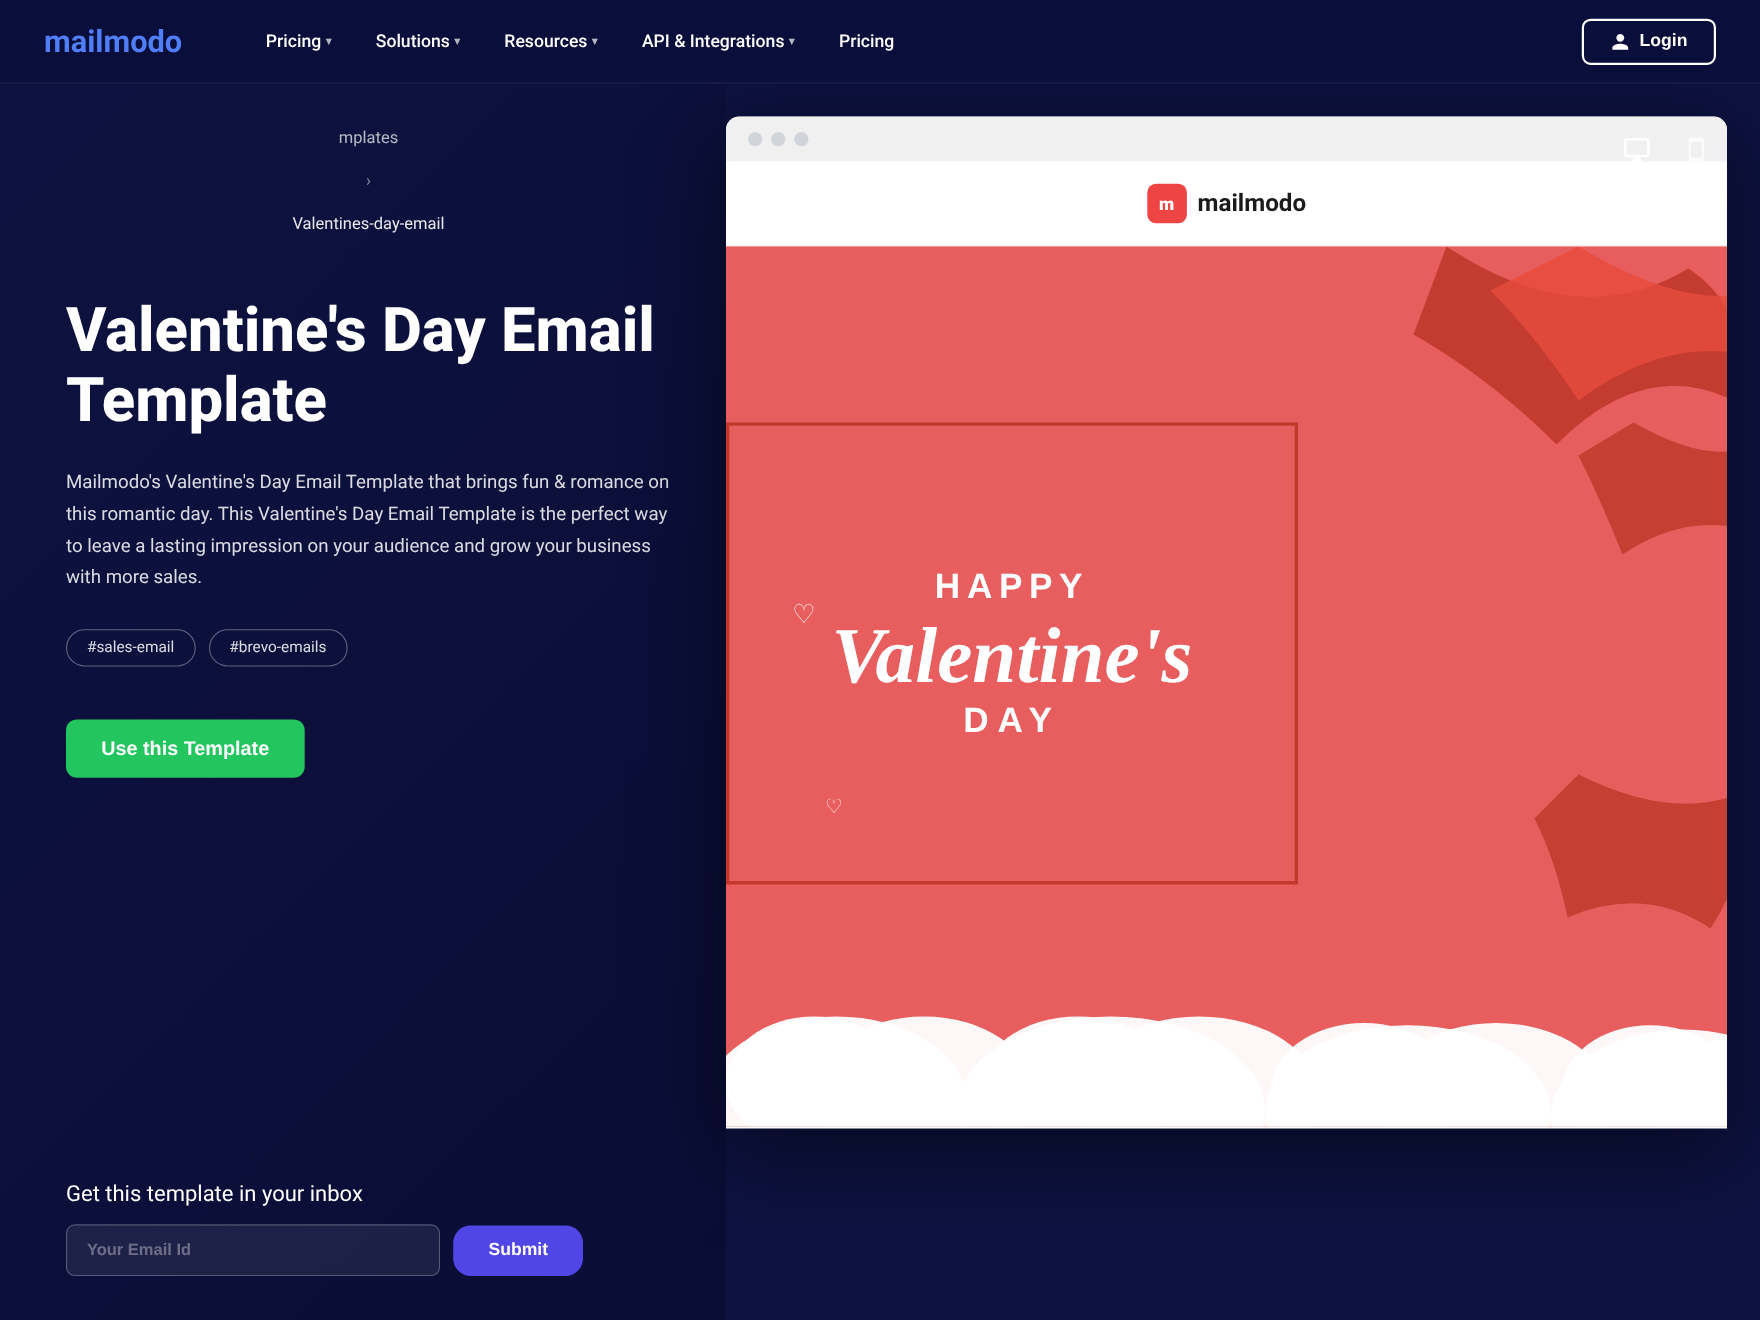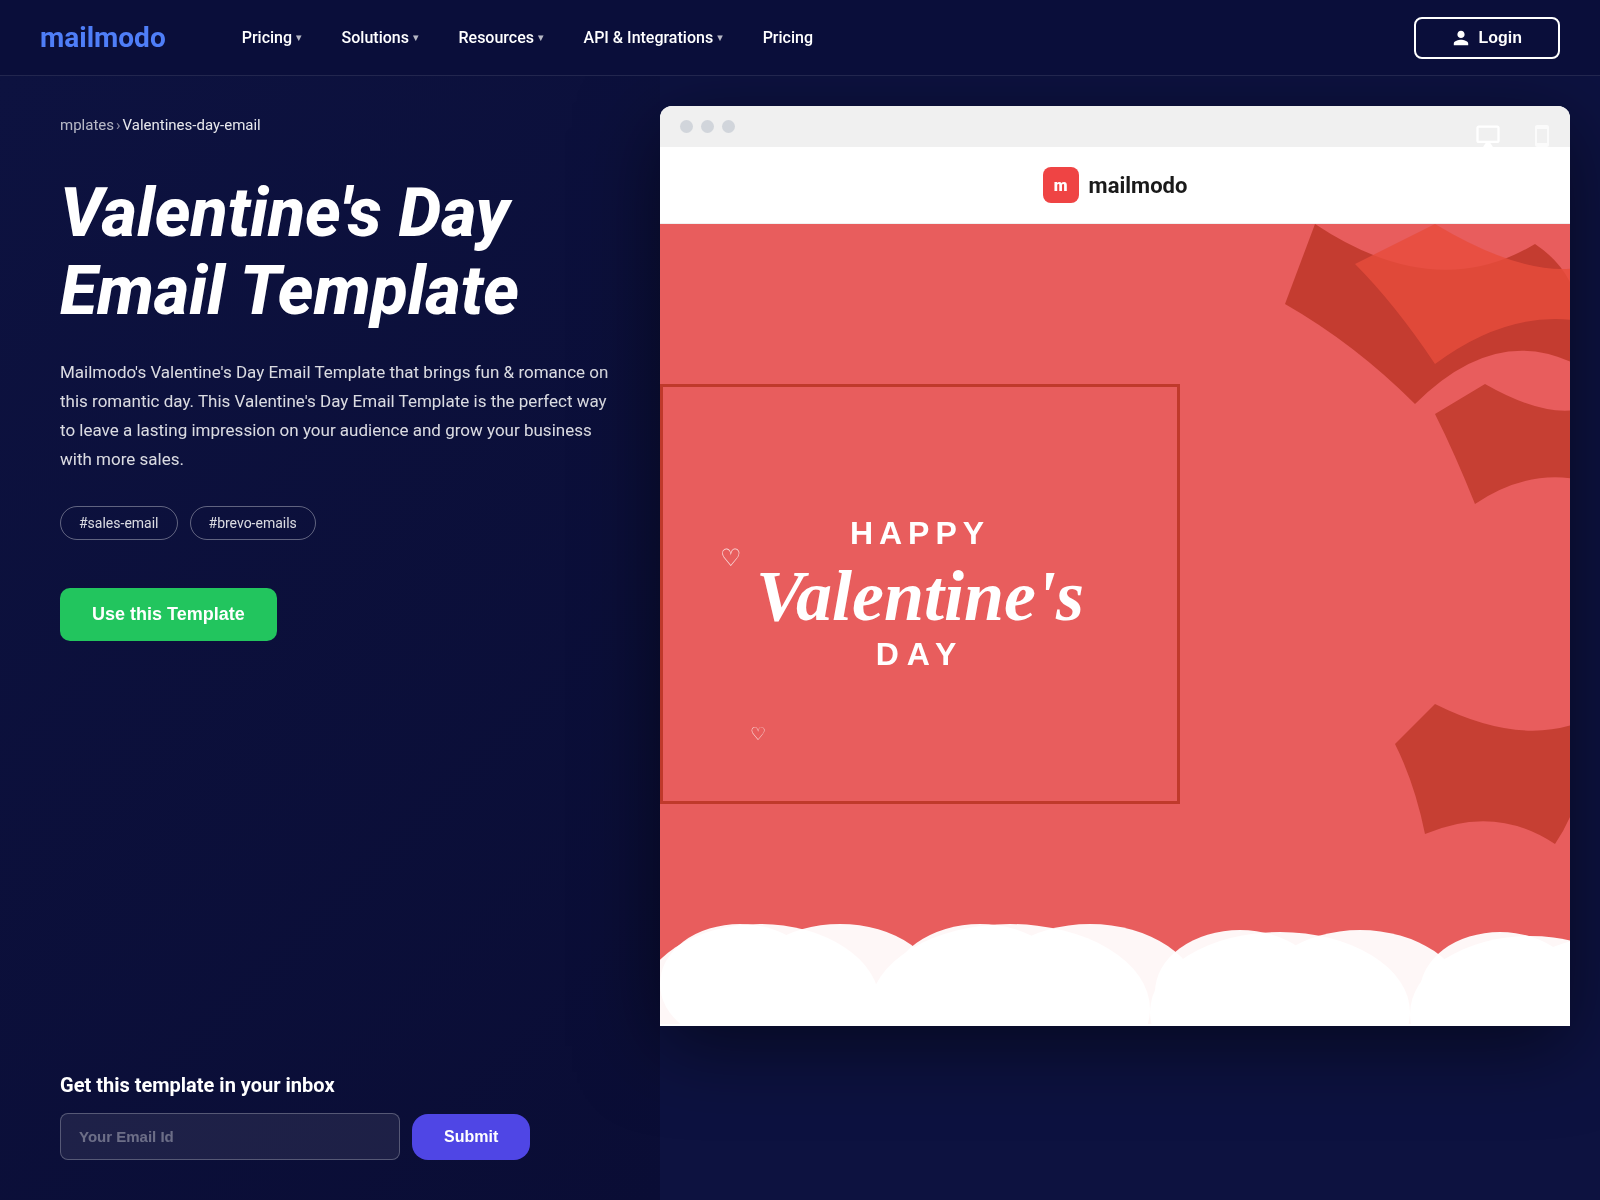--- a/index.html
+++ b/index.html
@@ -58,21 +58,21 @@
       padding: 8px 16px;
       color: #ffffff;
       font-size: 16px;
       font-weight: 500;
       cursor: pointer;
     }
     .nav-login-btn {
       display: flex;
       align-items: center;
       gap: 8px;
-      padding: 10px 36px;
+      padding: 10px 24px;
       border: 2px solid #ffffff;
       border-radius: 8px;
       color: #ffffff;
       font-size: 16px;
       font-weight: 600;
       cursor: pointer;
       background: transparent;
       margin-left: auto;
     }
 
@@ -89,24 +89,25 @@
       padding: 40px 50px 40px 60px;
       display: flex;
       flex-direction: column;
       background: linear-gradient(135deg, #0d1240 0%, #0a0d35 100%);
     }
 
     
     .breadcrumb {
       display: flex;
       align-items: center;
-      gap: 2px;
-      margin-bottom: 40px;
+      gap: 21px;
+      margin-bottom: 56px;
       font-size: 15px;
       color: rgba(255,255,255,0.7);
+      flex-direction: column;
     }
     .breadcrumb-separator { color: rgba(255,255,255,0.5); }
     .breadcrumb-current { color: rgba(255,255,255,0.9); }
 
     
     .view-toggle {
       position: absolute;
       top: 40px;
       right: 40px;
       display: flex;
@@ -119,26 +120,25 @@
       cursor: pointer;
       color: rgba(255,255,255,0.7);
       font-size: 24px;
       padding: 6px;
       border-radius: 4px;
     }
     .view-btn.active { color: #ffffff; }
 
     
     .hero-title {
-      font-size: 68px;
+      font-size: 56px;
       font-weight: 800;
       line-height: 1.15;
       margin-bottom: 28px;
       color: #ffffff;
-      font-style: italic;
     }
 
     
     .hero-desc {
       font-size: 17px;
       line-height: 1.7;
       color: rgba(255,255,255,0.85);
       margin-bottom: 32px;
       max-width: 560px;
     }
@@ -176,21 +176,21 @@
       margin-bottom: 80px;
       width: fit-content;
     }
 
     
     .inbox-section {
       margin-top: auto;
     }
     .inbox-label {
       font-size: 20px;
-      font-weight: 700;
+      font-weight: 400;
       color: #ffffff;
       margin-bottom: 16px;
     }
     .inbox-form {
       display: flex;
       gap: 12px;
       align-items: center;
     }
     .inbox-input {
       flex: 1;

